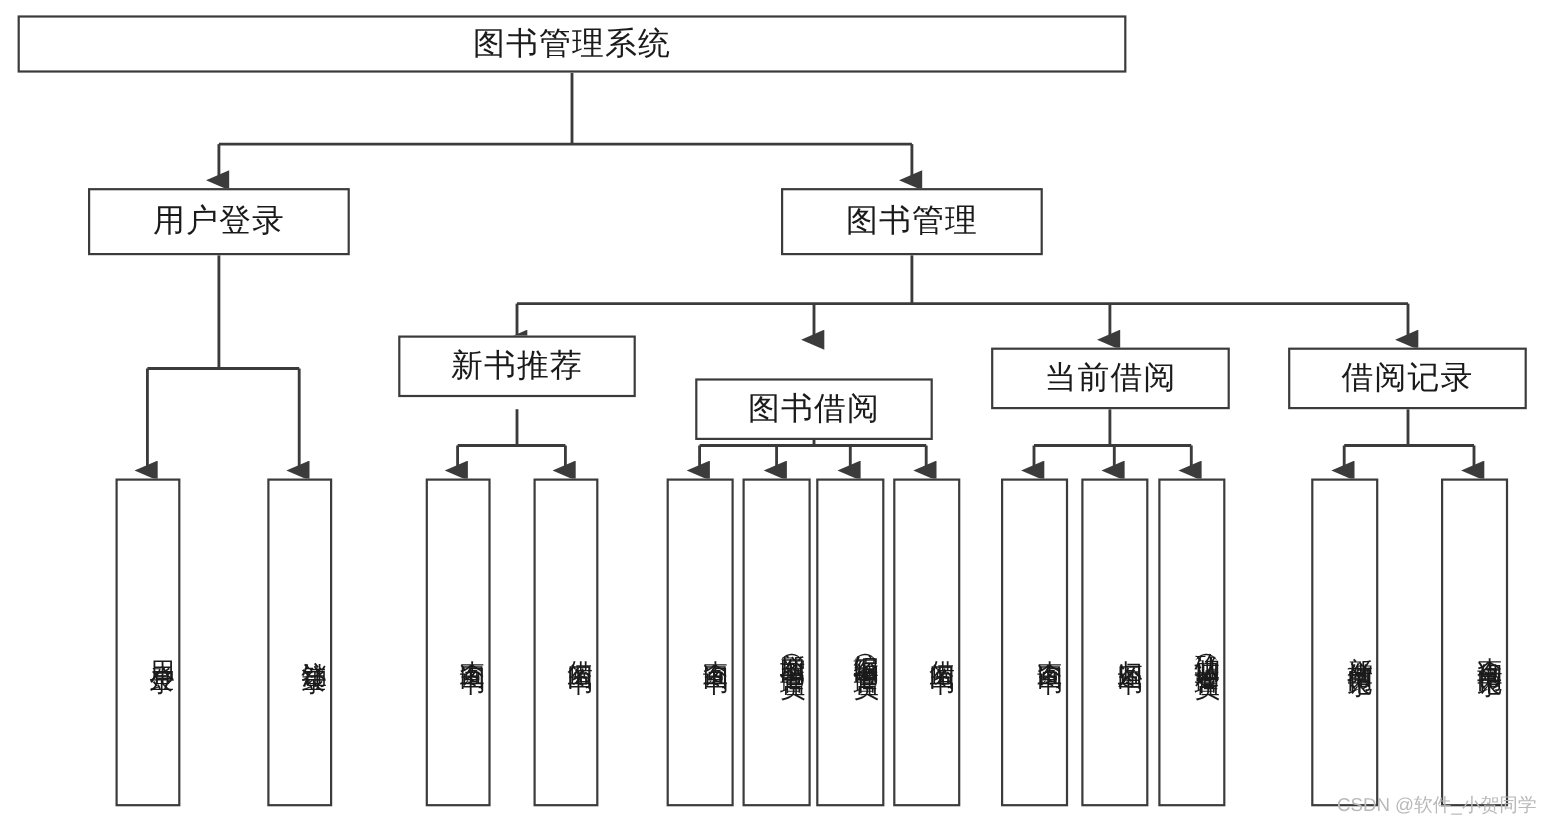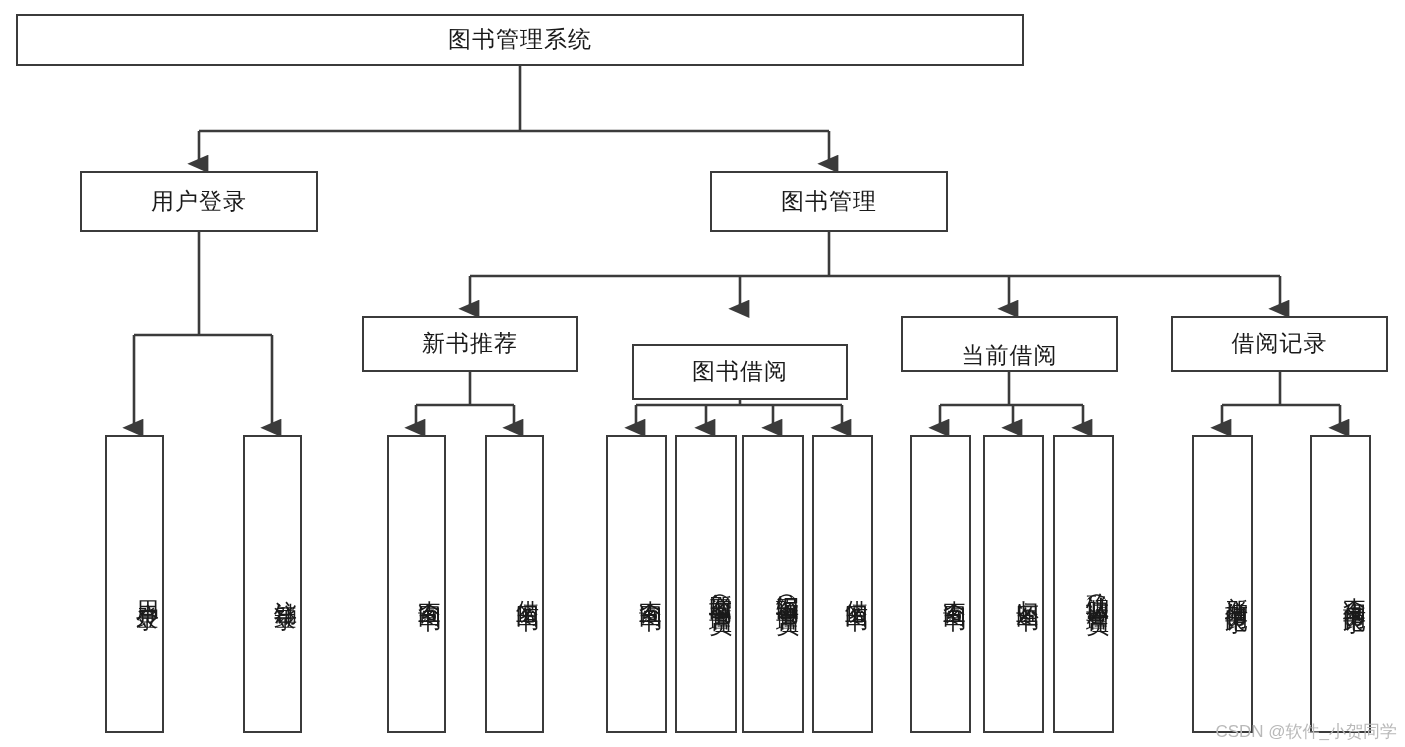--- a/index.html
+++ b/index.html
@@ -31,21 +31,21 @@
     box-sizing: border-box;
     background: #ffffff;
     border: 2px solid #3b3b3b;
     display: flex;
     align-items: center;
     justify-content: center;
     color: #1a1a1a;
     text-align: center;
   }
   .node.h {
-    font-size: 23px;
+    font-size: 29px;
     letter-spacing: 1px;
     line-height: 1.2;
   }
   .node.v {
     writing-mode: vertical-rl;
     text-orientation: upright;
     font-size: 23px;
     line-height: 1.25;
     letter-spacing: 3px;
     padding-top: 8px;
@@ -132,27 +132,27 @@
     <span>图书管理系统</span>
   </div>
 
   <div class="node h" style="left:80px; top:171px; width:238px; height:61px;">
     <span>用户登录</span>
   </div>
   <div class="node h" style="left:710px; top:171px; width:238px; height:61px;">
     <span>图书管理</span>
   </div>
 
-  <div class="node h" style="left:362px; top:316px; width:216px; height:56px;">
+  <div class="node h" style="left:362px; top:305px; width:216px; height:56px;">
     <span>新书推荐</span>
   </div>
   <div class="node h" style="left:632px; top:316px; width:216px; height:56px;margin-top:28px;">
     <span>图书借阅</span>
   </div>
-  <div class="node h" style="left:901px; top:316px; width:217px; height:56px;align-items:flex-end;">
+  <div class="node h" style="left:901px; top:316px; width:217px; height:56px;">
     <span>当前借阅</span>
   </div>
   <div class="node h" style="left:1171px; top:316px; width:217px; height:56px;align-items:center;">
     <span>借阅记录</span>
   </div>
 
   <div class="node v" style="left:105px; top:435px; width:59px; height:298px;">
     <span class="vlabel">用户登录</span>
   </div>
   <div class="node v" style="left:243px; top:435px; width:59px; height:298px;">

